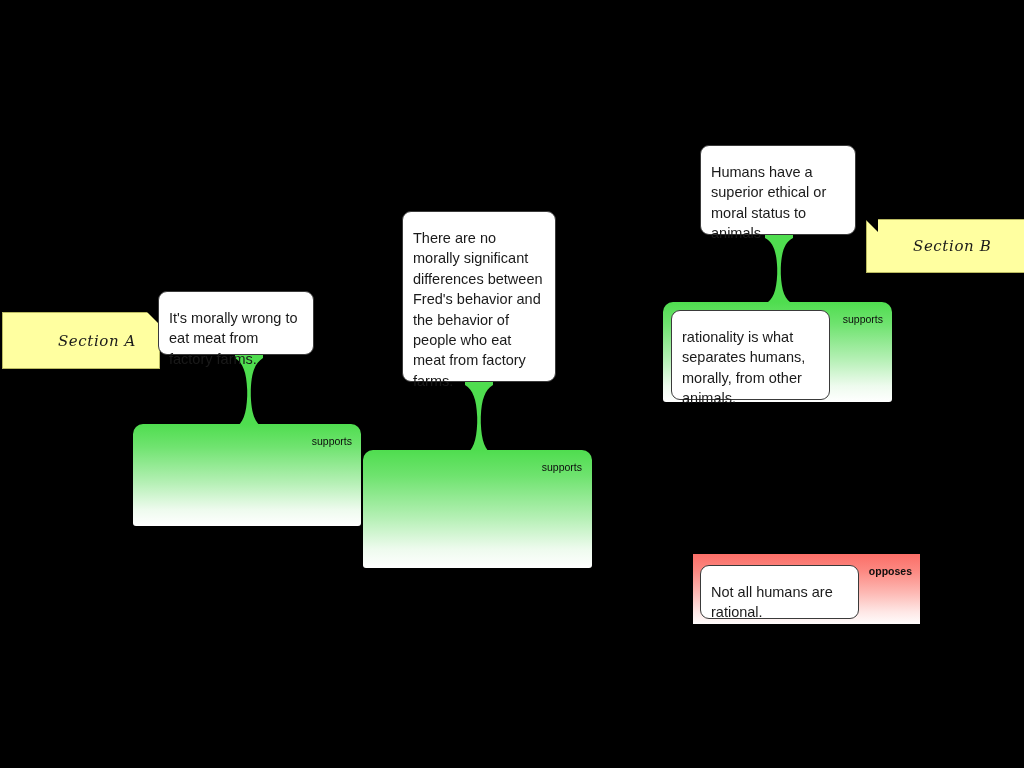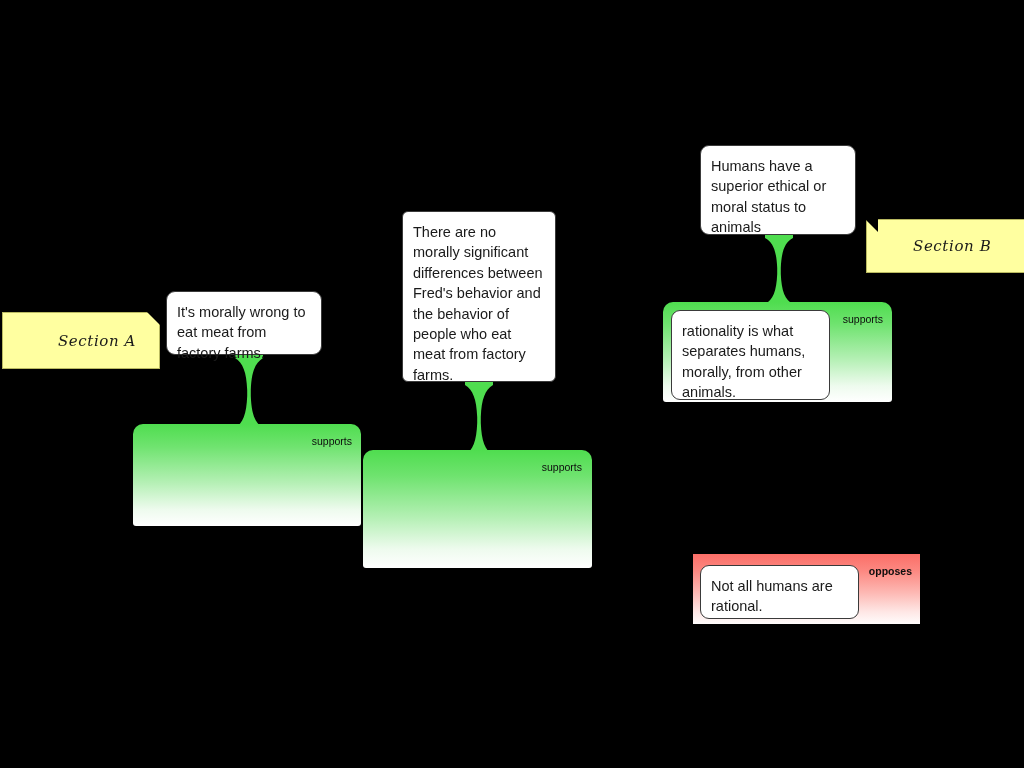--- a/index.html
+++ b/index.html
@@ -45,21 +45,21 @@
     border-top: 13px solid #000000;
   }
 
   
   .claim {
     position: absolute;
     background: #ffffff;
     border: 1px solid #3a3a3a;
     border-radius: 9px;
     box-sizing: border-box;
-    padding: 10px 9px 6px 10px;
+    padding: 16px 9px 6px 10px;
     font-size: 14.5px;
     line-height: 20.4px;
     color: #1a1a1a;
   }
 
   
   .relation {
     position: absolute;
     box-sizing: border-box;
   }
@@ -94,36 +94,36 @@
     <span class="note-label">Section A</span>
     <span class="fold"></span>
   </div>
 
   <div class="stem" style="left:232px; top:352px; width:34px; height:82px;">
     <svg width="34" height="82" viewBox="0 0 34 82" aria-hidden="true">
       <path d="M3 0 L31 0 L31 6 C23 11 19.5 20 18.8 38 L18.8 44 C19.5 62 23 71 31 76 L31 82 L3 82 L3 76 C11 71 14.5 62 15.2 44 L15.2 38 C14.5 20 11 11 3 6 Z" fill="#4fdd4f"></path>
     </svg>
   </div>
 
-  <div class="claim" style="left:166px; top:291px; width:156px; height:64px;">
+  <div class="claim" style="left:158px; top:291px; width:156px; height:64px;">
     <span>It's morally wrong to eat meat from factory farms.</span>
   </div>
 
   <div class="relation supports" style="left:133px; top:424px; width:228px; height:102px;">
     <span class="rel-label" style="right:9px; top:11px;">supports</span>
   </div>
 
 
   <div class="stem" style="left:462px; top:379px; width:34px; height:82px;">
     <svg width="34" height="82" viewBox="0 0 34 82" aria-hidden="true">
       <path d="M3 0 L31 0 L31 6 C23 11 19.5 20 18.8 38 L18.8 44 C19.5 62 23 71 31 76 L31 82 L3 82 L3 76 C11 71 14.5 62 15.2 44 L15.2 38 C14.5 20 11 11 3 6 Z" fill="#4fdd4f"></path>
     </svg>
   </div>
 
-  <div class="claim" style="left:402px; top:211px; width:154px; height:171px;border-radius:6px;">
+  <div class="claim" style="left:402px; top:211px; width:154px; height:171px;">
     <span>There are no morally significant differences between Fred's behavior and the behavior of people who eat meat from factory farms.</span>
   </div>
 
   <div class="relation supports" style="left:363px; top:450px; width:229px; height:118px;">
     <span class="rel-label" style="right:10px; top:11px;">supports</span>
   </div>
 
 
   <div class="note" style="left:866px; top:219px; width:170px; height:54px;">
     <span class="note-label" style="position:absolute; left:46px; top:17px;">Section B</span>

